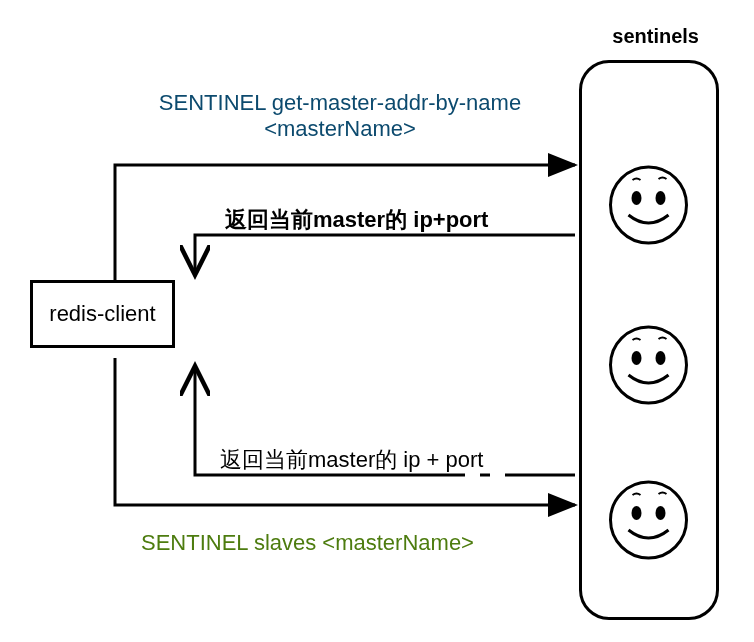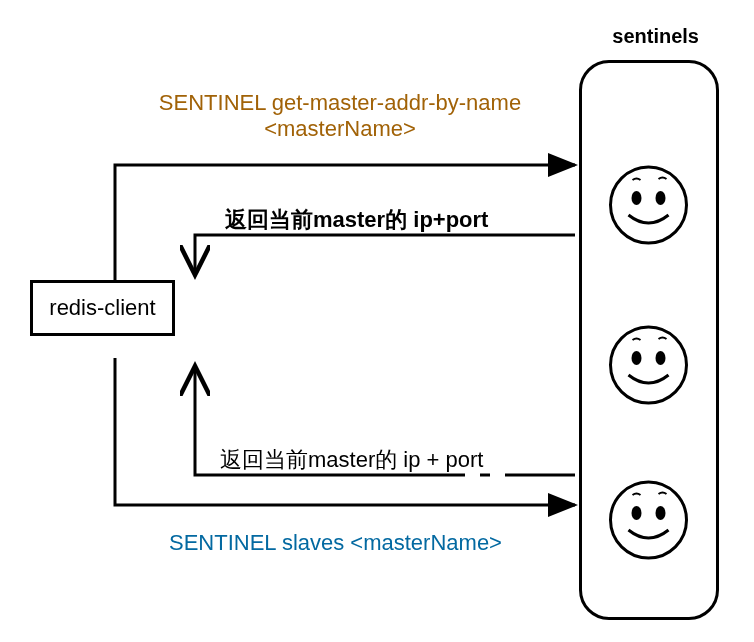--- a/index.html
+++ b/index.html
@@ -34,42 +34,42 @@
       height: 85px;
     }
     .smiley1 { top: 100px; }
     .smiley2 { top: 260px; }
     .smiley3 { top: 415px; }
     .client-box {
       position: absolute;
       top: 280px;
       left: 30px;
       width: 145px;
-      height: 56px;
+      height: 68px;
       border: 3px solid black;
       display: flex;
       align-items: center;
       justify-content: center;
       font-size: 22px;
       background: white;
     }
     .green-text1 {
       position: absolute;
       top: 90px;
       left: 130px;
       width: 420px;
-      color: #a16207;
+      color: #0c4a6e;
       font-size: 22px;
       text-align: center;
     }
     .green-text2 {
       position: absolute;
       top: 530px;
-      left: 169px;
-      color: #0369a1;
+      left: 141px;
+      color: #4d7c0f;
       font-size: 22px;
     }
     .black-text1 {
       position: absolute;
       top: 205px;
       left: 225px;
       font-size: 22px;
       font-weight: bold;
     }
     .black-text2 {

